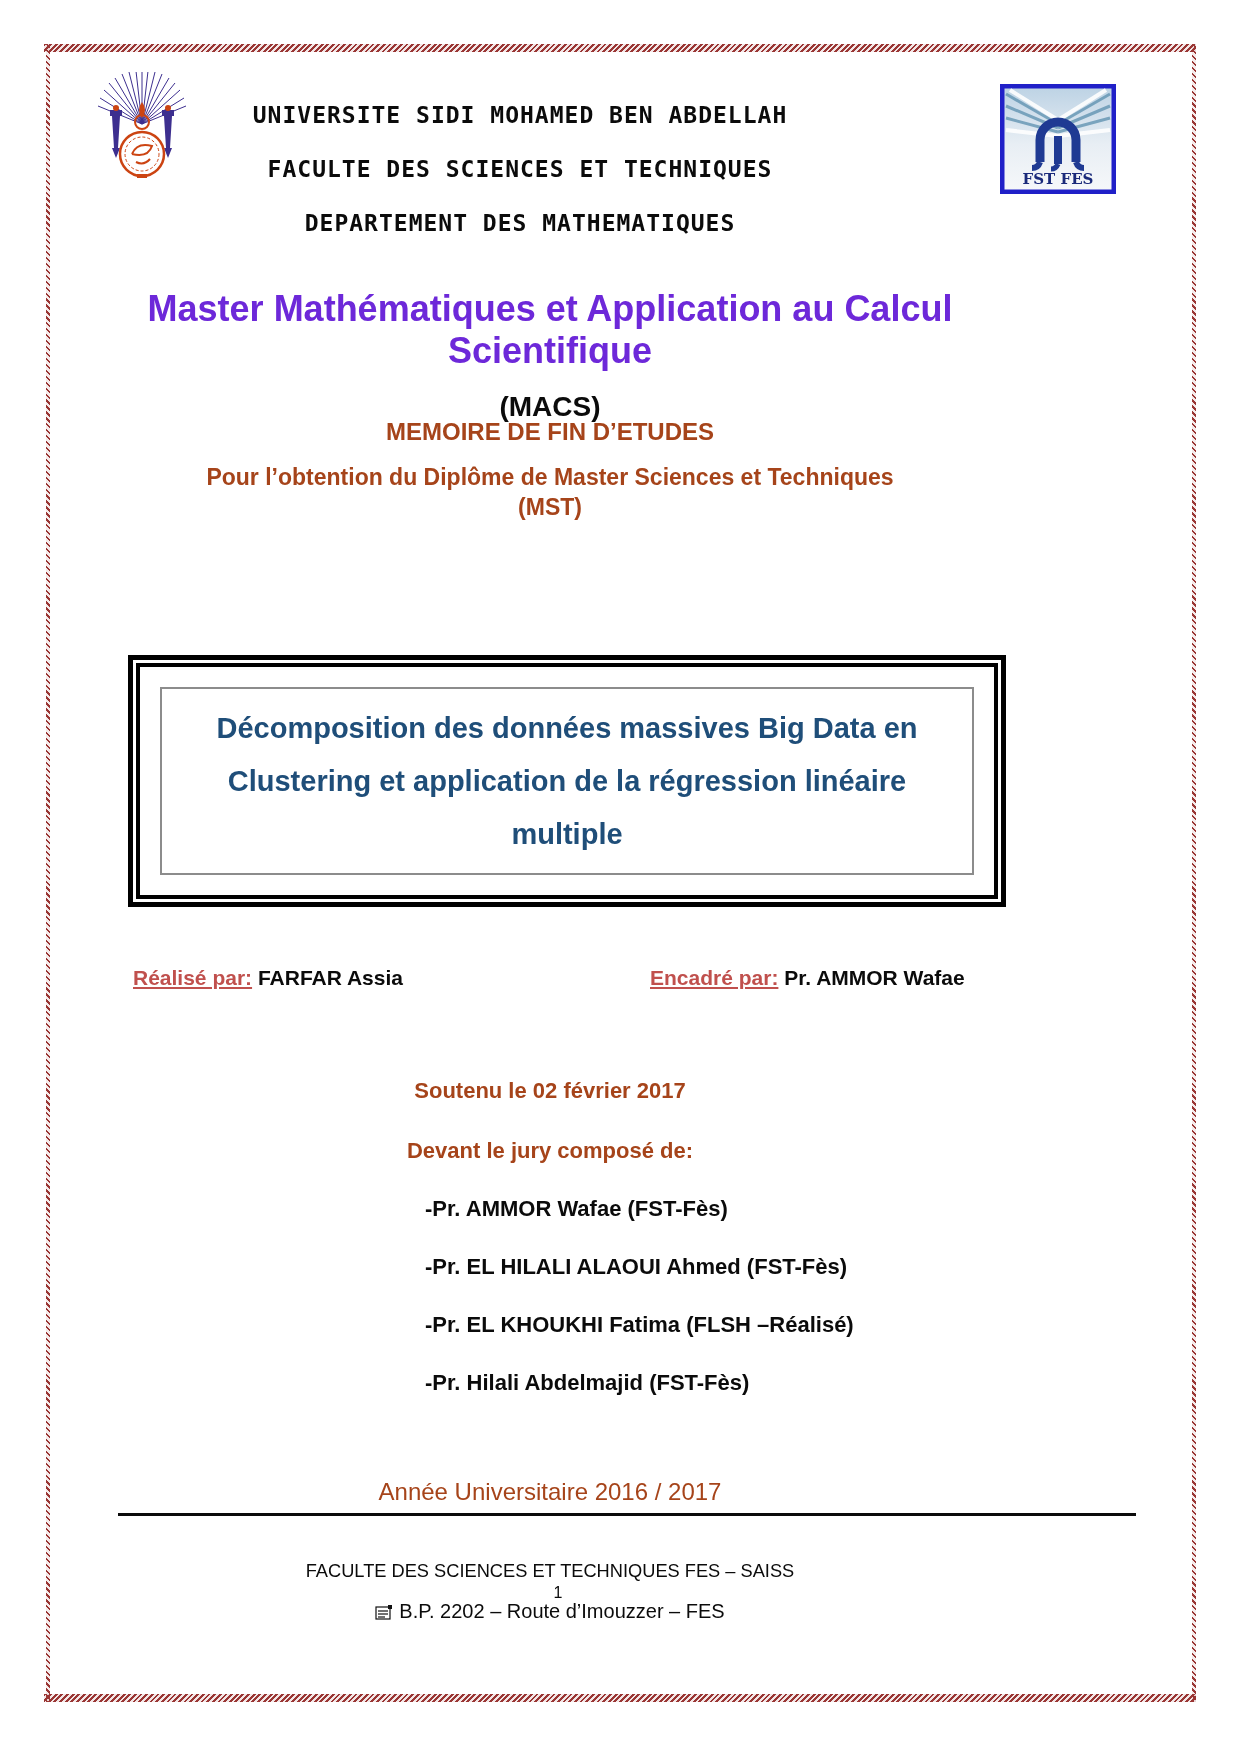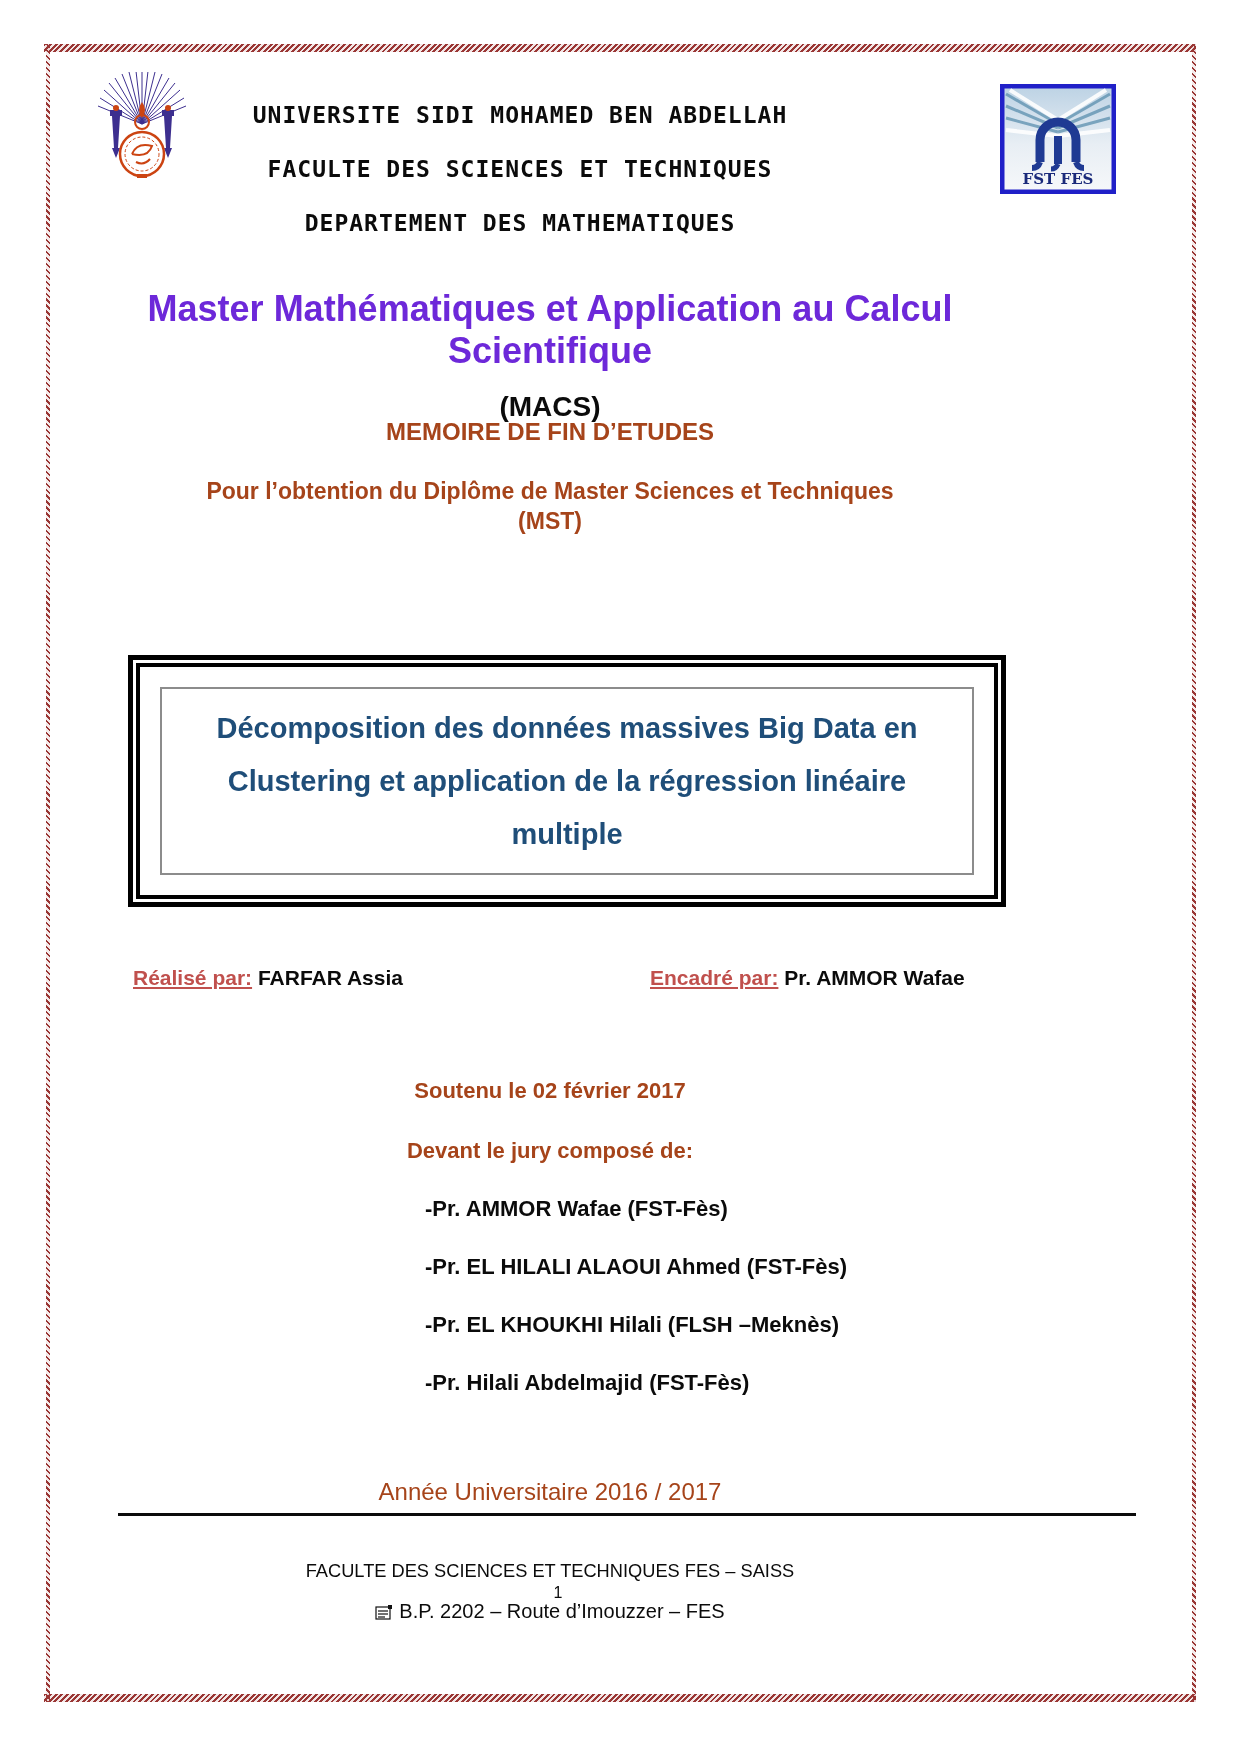--- a/index.html
+++ b/index.html
@@ -31,21 +31,21 @@
     font-family:"DejaVu Sans Mono", monospace;
     font-weight:bold; font-size:23px; letter-spacing:1px;
     color:#0b0b0b; text-align:center; line-height:54px;
   }
   .masterblock { left:45px; top:288px; width:1010px; }
   .master-title { font-size:36px; font-weight:bold; color:#6d28d9; }
   .master-abbr  { font-size:28px; font-weight:bold; color:#0b0b0b; margin-top:19px; }
 
   .memoblock { left:45px; top:418px; width:1010px; color:#A6441A; font-weight:bold; }
   .memo-l1 { font-size:24px; }
-  .memo-l2 { font-size:23px; margin-top:32px; }
+  .memo-l2 { font-size:23px; margin-top:18px; }
   .memo-abbr { font-size:23px; margin-top:3px; }
 
   .titlebox-outer {
     left:128px; top:655px; width:878px; height:252px;
     border:5px solid #000; padding:3px; box-sizing:border-box;
   }
   .titlebox-mid { border:4px solid #000; padding:20px; height:100%; box-sizing:border-box; }
   .titlebox-inner {
     border:2px solid #8c8c8c; height:100%; box-sizing:border-box;
     display:flex; flex-direction:column; justify-content:center;
@@ -212,21 +212,21 @@
   </div>
 
   <div class="abs defblock center">
     <div class="def-date">Soutenu le 02 février 2017</div>
     <div class="def-jury-intro">Devant le jury composé de:</div>
   </div>
 
   <div class="abs jurylist">
     <div class="jury-item">-Pr. AMMOR Wafae  (FST-Fès)</div>
     <div class="jury-item">-Pr. EL HILALI ALAOUI Ahmed  (FST-Fès)</div>
-    <div class="jury-item">-Pr. EL KHOUKHI Hilali   (FLSH –Meknès)</div>
+    <div class="jury-item">-Pr. EL KHOUKHI Fatima   (FLSH –Réalisé)</div>
     <div class="jury-item">-Pr. Hilali Abdelmajid  (FST-Fès)</div>
   </div>
 
   <div class="abs yearline">Année Universitaire 2016 / 2017</div>
   <div class="abs footrule"></div>
 
   <div class="abs faculty-line">FACULTE DES SCIENCES ET TECHNIQUES FES – SAISS</div>
   <div class="abs pagenum">1</div>
   <div class="abs address-line">
     <span class="env"><svg width="18" height="15" viewBox="0 0 18 15">

